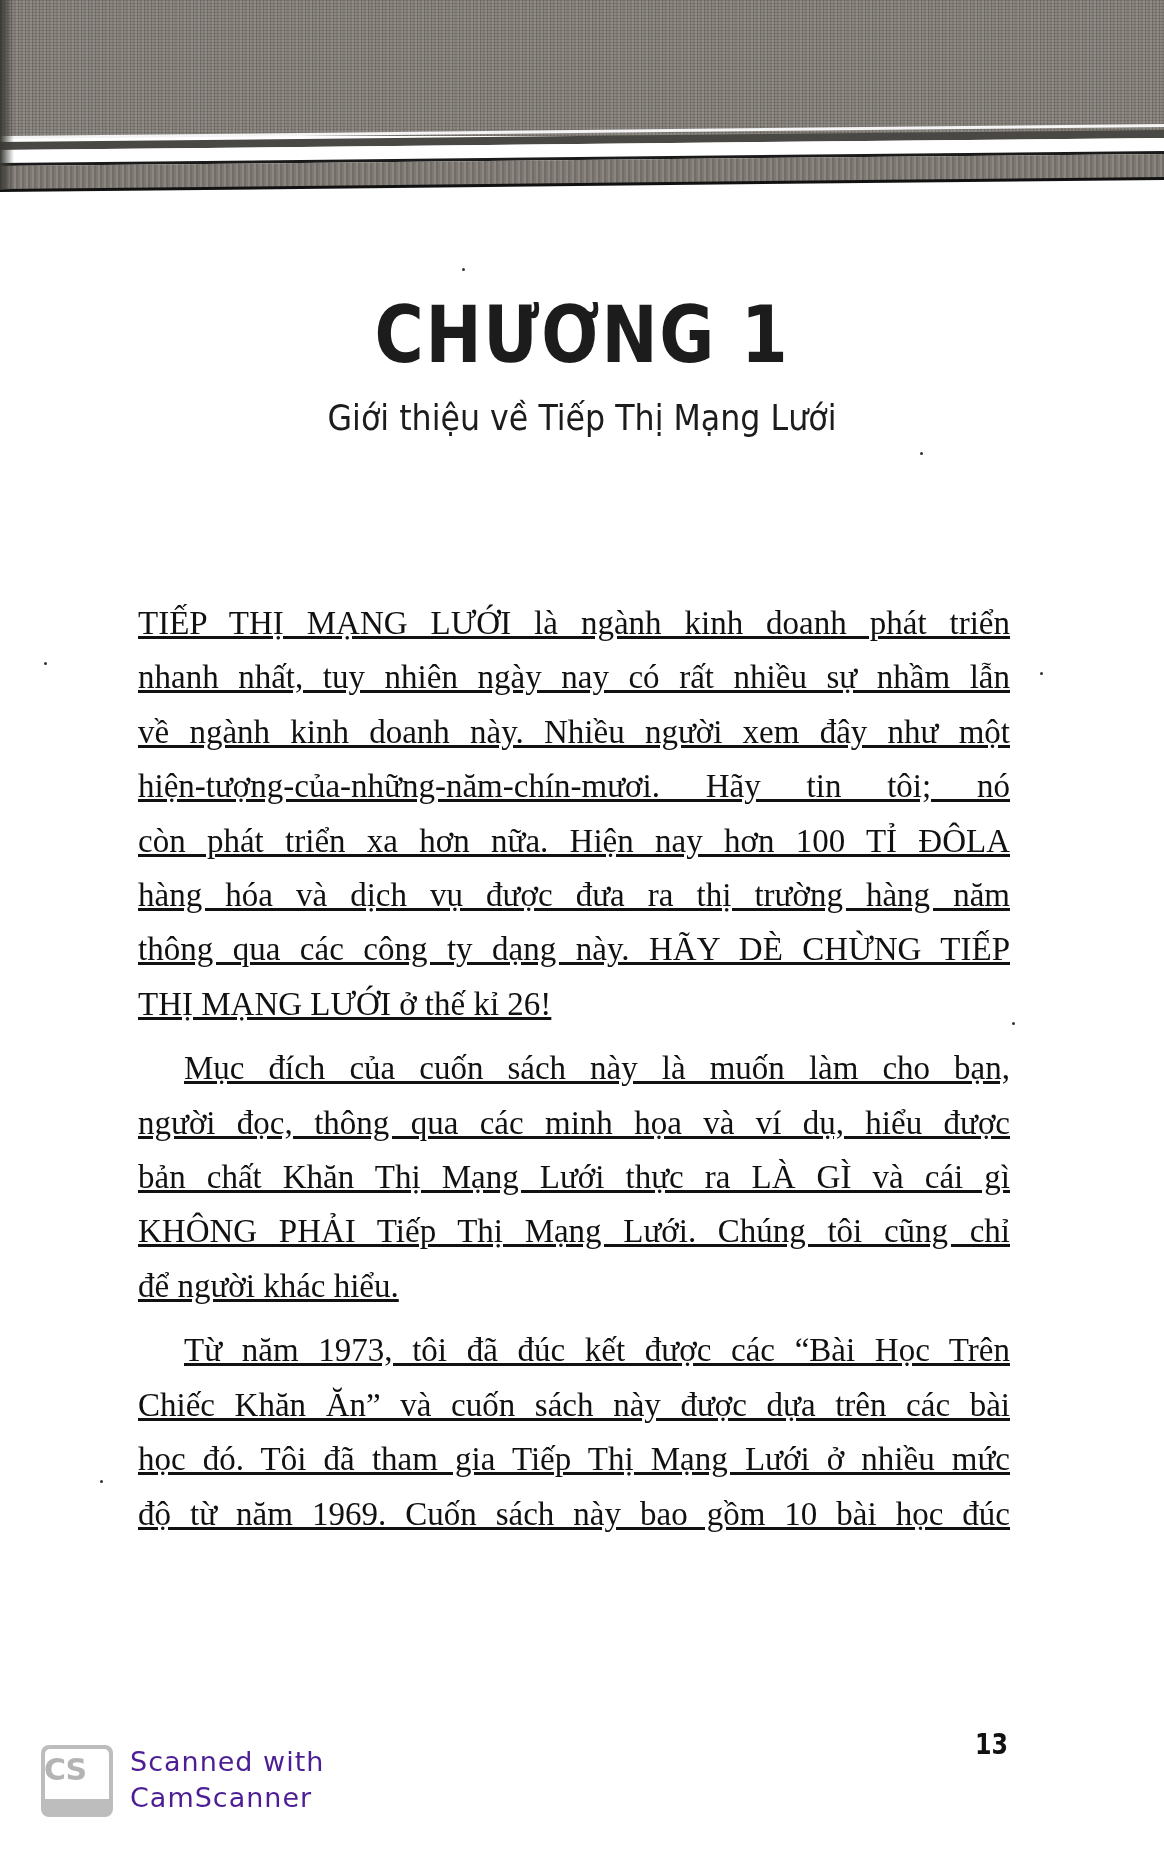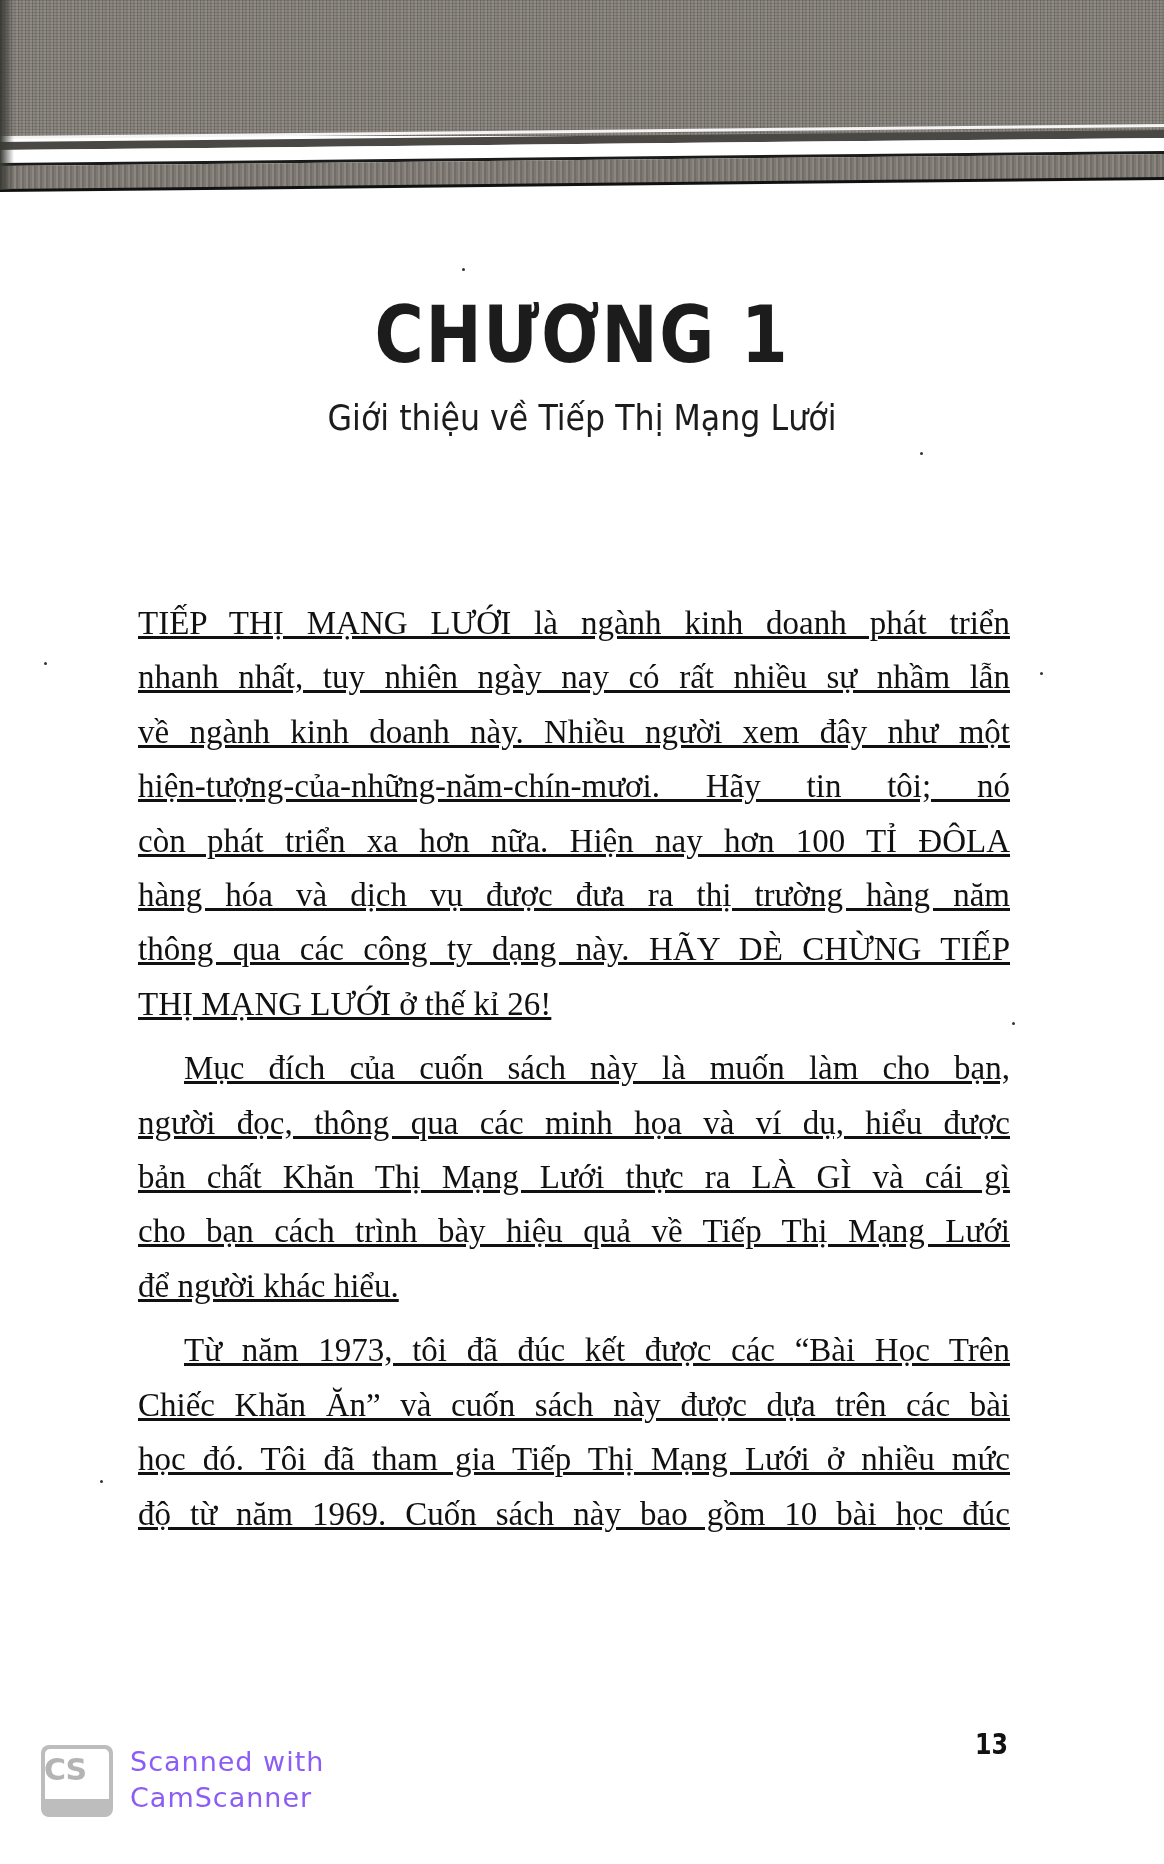--- a/index.html
+++ b/index.html
@@ -28,21 +28,21 @@
   .para { margin:0 0 10px 0; font-family:"Liberation Serif", serif; font-size:33px; line-height:54.4px; text-align:justify;text-decoration:underline; }
   .para .ln { display:block; white-space:nowrap; text-align-last:justify; text-align:justify; }
   .para .ln.last { text-align-last:left; }
   .para .ln.indent { padding-left:46px; }
 
   .pagenum { position:absolute; left:972px; top:1728px; font-family:"DejaVu Sans", sans-serif; font-weight:bold; font-size:28px; color:#111; transform:scaleX(0.85); }
 
   .cs-logo { position:absolute; left:41px; top:1745px; width:72px; height:72px; border-radius:8px; background:#bdbdbd; }
   .cs-logo .inner { position:absolute; left:4px; top:4px; width:64px; height:50px; background:#ffffff; border-radius:5px 5px 0 0; }
   .cs-logo .cs { position:absolute; left:0; top:7px; width:48px; text-align:center; font-family:"DejaVu Sans", sans-serif; font-weight:bold; font-size:30px; color:#b4b4b4; letter-spacing:-1px; }
-  .cs-text { position:absolute; left:130px; top:1744px; font-family:"DejaVu Sans", sans-serif; font-size:27px; line-height:36px; color:#8b5cf6; letter-spacing:1px; }
+  .cs-text { position:absolute; left:130px; top:1744px; font-family:"DejaVu Sans", sans-serif; font-size:27px; line-height:36px; color:#4c1d95; letter-spacing:1px; }
   .mark { position:absolute; width:3px; height:3px; background:#333; border-radius:50%; }
 </style>
 </head>
 <body>
 
 <div class="hdr">
   <div class="hdr-top"></div>
   <div class="hdr-line1"></div>
   <div class="hdr-stripe"></div>
   <div class="hdr-white"></div>
@@ -63,21 +63,21 @@
     <span class="ln">hiện-tượng-của-những-năm-chín-mươi. Hãy tin tôi; nó</span>
     <span class="ln">còn phát triển xa hơn nữa. Hiện nay hơn 100 TỈ ĐÔLA</span>
     <span class="ln">hàng hóa và dịch vụ được đưa ra thị trường hàng năm</span>
     <span class="ln">thông qua các công ty dạng này. HÃY DÈ CHỪNG TIẾP</span>
     <span class="ln last">THỊ MẠNG LƯỚI ở thế kỉ 26!</span>
   </p>
   <p class="para">
     <span class="ln indent">Mục đích của cuốn sách này là muốn làm cho bạn,</span>
     <span class="ln">người đọc, thông qua các minh họa và ví dụ, hiểu được</span>
     <span class="ln">bản chất Khăn Thị Mạng Lưới thực ra LÀ GÌ và cái gì</span>
-    <span class="ln">cho bạn cách trình bày hiệu quả về Tiếp Thị Mạng Lưới</span>
+    <span class="ln">KHÔNG PHẢI Tiếp Thị Mạng Lưới. Chúng tôi cũng chỉ</span>
     <span class="ln last">để người khác hiểu.</span>
   </p>
   <p class="para">
     <span class="ln indent">Từ năm 1973, tôi đã đúc kết được các “Bài Học Trên</span>
     <span class="ln">Chiếc Khăn Ăn” và cuốn sách này được dựa trên các bài</span>
     <span class="ln">học đó. Tôi đã tham gia Tiếp Thị Mạng Lưới ở nhiều mức</span>
     <span class="ln">độ từ năm 1969. Cuốn sách này bao gồm 10 bài học đúc</span>
   </p>
 </div>
 

